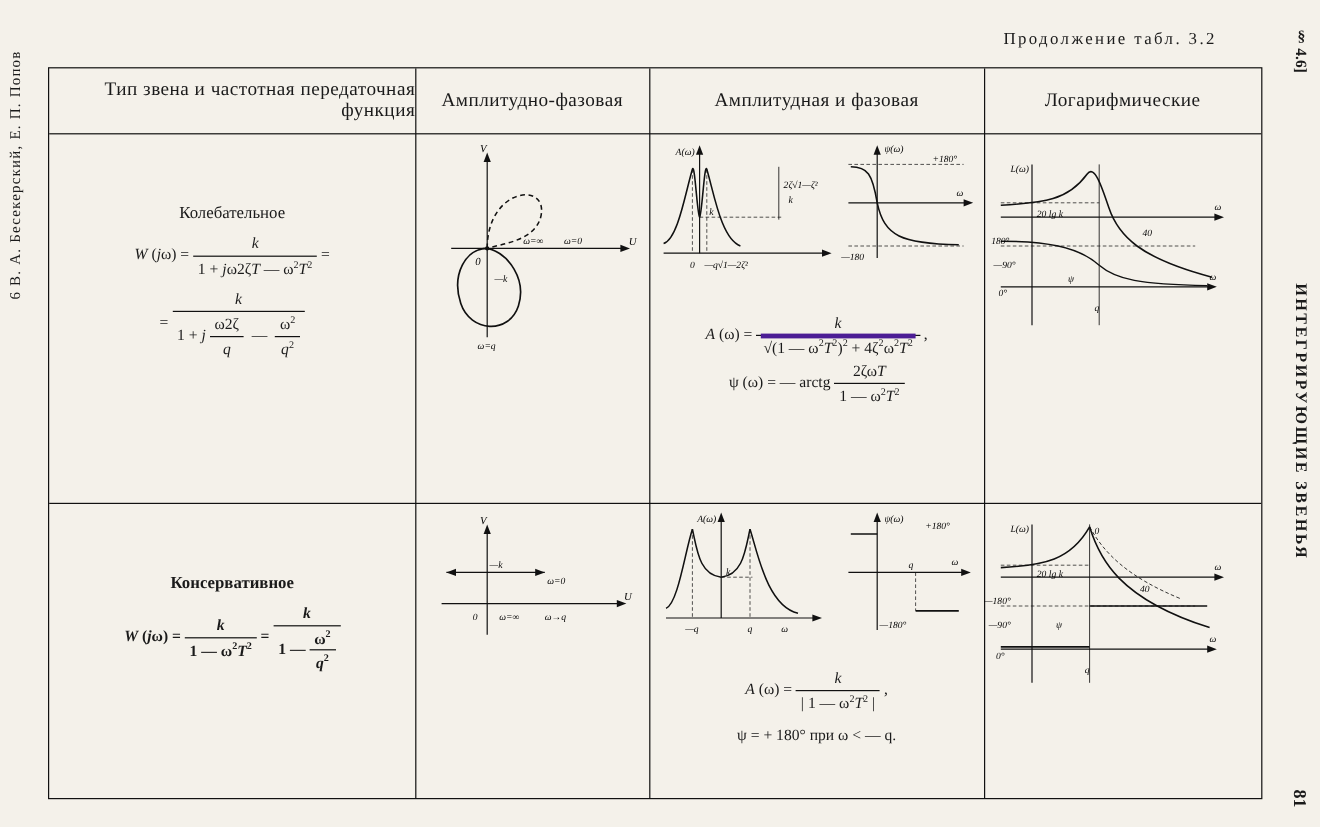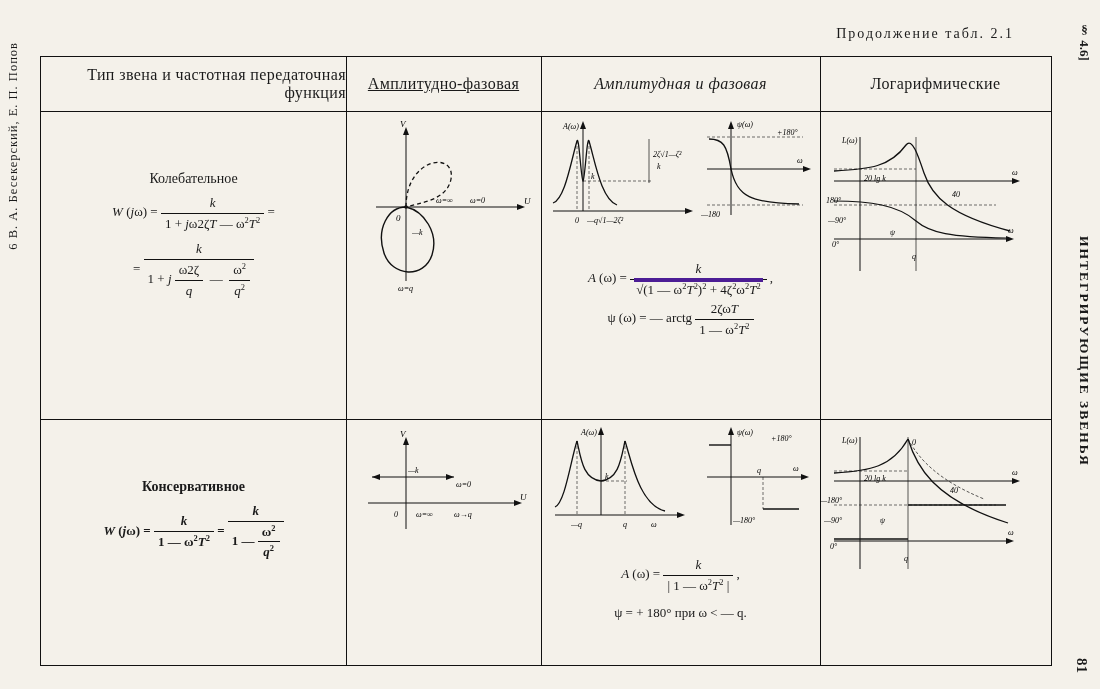--- a/index.html
+++ b/index.html
@@ -71,38 +71,38 @@
 
   svg{display:block;}
   .lbl{font-family:"Liberation Serif",serif;font-style:italic;font-size:9px;}
   .lbl2{font-family:"Liberation Serif",serif;font-style:italic;font-size:8px;}
 </style>
 </head>
 <body>
 
 <div class="page">
 
-  <div class="head-right">Продолжение табл. 2.1</div>
+  <div class="head-right">Продолжение табл. 3.2</div>
   <div class="head-left-vert">6 В. А. Бесекерский, Е. П. Попов</div>
   <div class="side-section">§ 4.6]</div>
   <div class="side-title">ИНТЕГРИРУЮЩИЕ ЗВЕНЬЯ</div>
   <div class="page-num">81</div>
 
   <div class="tbl">
 
     <div class="vline" style="left:305px;"></div>
     <div class="vline" style="left:500px;"></div>
     <div class="vline" style="left:779px;"></div>
 
     <div class="hline" style="top:54px;"></div>
     <div class="hline" style="top:362px;"></div>
 
     <div class="colhead" style="left:0;width:305px;">Тип звена и частотная передаточная функция</div>
-    <div class="colhead" style="left:305px;width:195px;text-decoration:underline;">Амплитудно-фазовая</div>
-    <div class="colhead" style="left:500px;width:279px;font-style:italic;">Амплитудная и фазовая</div>
+    <div class="colhead" style="left:305px;width:195px;">Амплитудно-фазовая</div>
+    <div class="colhead" style="left:500px;width:279px;">Амплитудная и фазовая</div>
     <div class="colhead" style="left:779px;width:231px;">Логарифмические</div>
 
     <div class="cell" style="left:0;top:54px;width:305px;height:308px;padding:60px 14px 0;">
       <div class="ftitle">Колебательное</div>
       <div class="frm">
         <span class="it">W</span> (<span class="it">j</span>ω) =
         <span class="frac"><span class="num it">k</span><span class="den">1&nbsp;+&nbsp;<span class="it">j</span>ω2ζ<span class="it">T</span>&nbsp;—&nbsp;ω<sup>2</sup><span class="it">T</span><sup>2</sup></span></span> =
         <br>
         <span style="display:inline-block;margin-top:6px;">=
         <span class="frac"><span class="num it">k</span><span class="den">1&nbsp;+&nbsp;<span class="it">j</span>

